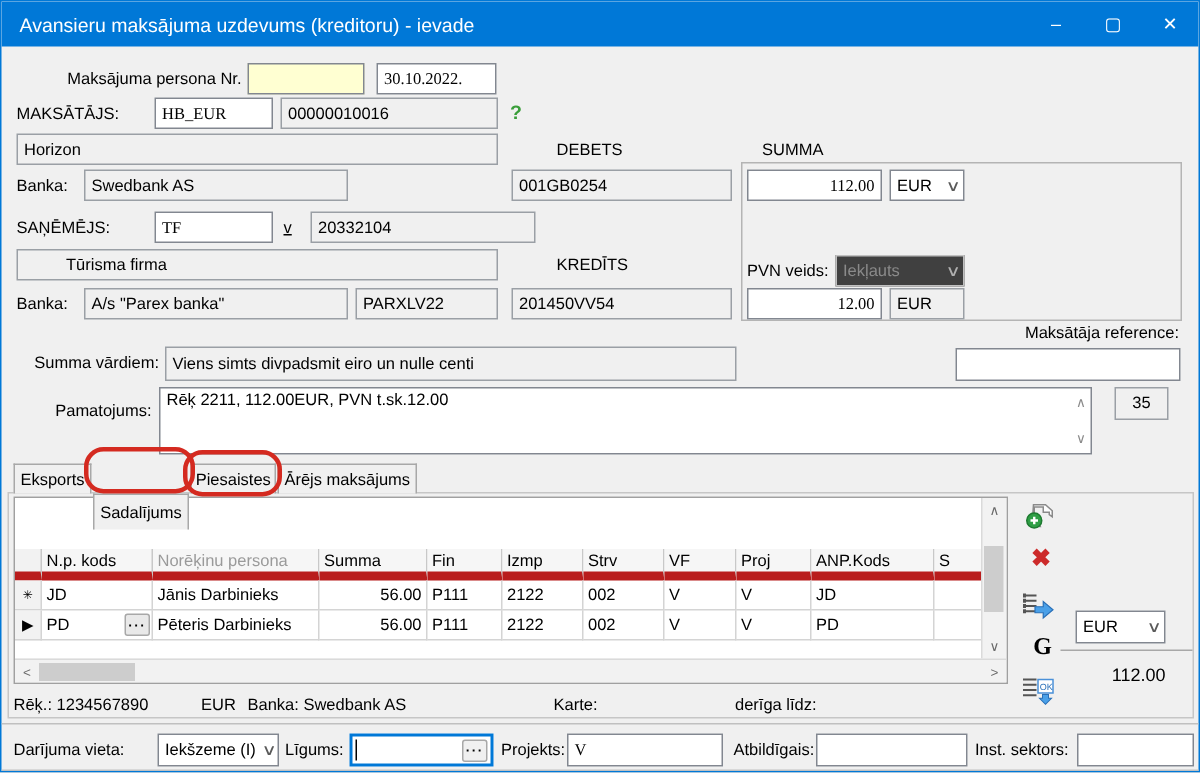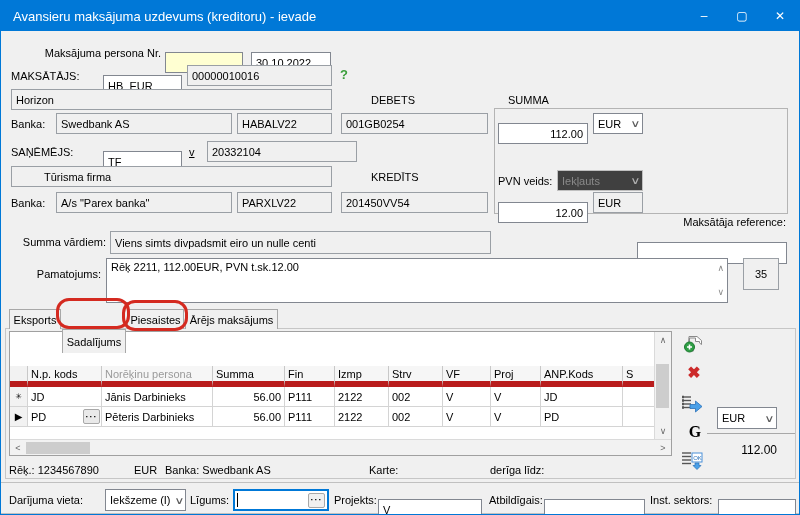--- a/index.html
+++ b/index.html
@@ -18,21 +18,21 @@
   .win-btn { width:38px; height:30px; display:flex; align-items:center; justify-content:center; font-size:12px; color:#fff; cursor:default; }
   .lbl { position:absolute; height:21px; display:flex; align-items:center; white-space:nowrap; }
   .lbl.r { justify-content:flex-end; }
   .fld {
     position:absolute; height:21px; border:1px solid #828790; background:#fff;
     display:flex; align-items:center; padding:0 4px; font-size:11px; white-space:nowrap; overflow:hidden;
   }
   .fld.ro { background:#f0f0f0; border-color:#9a9fa5; }
   .fld.right { justify-content:flex-end; }
   .fld.yellow { background:#ffffd2; }
-  input.fld { font-family:Liberation Sans, sans-serif;margin-top:10px; }
+  input.fld { font-family:Liberation Serif, serif; }
   .chev { margin-left:auto; color:#5a5a5a; font-size:10px; transform:scaleX(1.4); padding-left:4px; }
   .groupbox { position:absolute; border:1px solid #b4b4b4; background:transparent; }
   .link-v { position:absolute; text-decoration:underline; }
   .help-q { position:absolute; color:#3a9e3a; font-weight:bold; font-size:13px; }
   
   .tabpanel { position:absolute; left:4px; top:327px; width:791px; height:151px; border:1px solid #c6c6c6; background:#f0f0f0; }
   .tab { position:absolute; top:308px; height:20px; border:1px solid #a8a8a8; border-bottom:none; background:#f0f0f0;
          display:flex; align-items:center; justify-content:center; z-index:1; }
   .tab.sel { top:304px; height:24px; z-index:3; }
   .annot { position:absolute; border:3px solid #d42a20; border-radius:13px; z-index:5; pointer-events:none; }
@@ -94,21 +94,20 @@
   <div class="lbl" style="left:497px; top:169px;">PVN veids:</div>
   <div class="fld" style="left:556px; top:169px; width:86px; background:#404040; border-color:#c0c0c0; color:#8a8a8a;">
     <span>Iekļauts</span>
     <span class="chev" style="color:#b0b0b0;">∨</span>
   </div>
   <input class="fld right" style="left: 497px; top: 191px; width: 90px; text-align: right;" value="12.00">
   <div class="fld ro" style="left:592px; top:191px; width:50px;">EUR</div>
 
   <div class="lbl" style="left:10px; top:112px;">Banka:</div>
   <div class="fld ro" style="left:55px; top:112px; width:176px;">Swedbank AS</div>
-  <div class="fld ro" style="left:236px; top:112px; width:95px;">HABALV22</div>
   <div class="fld ro" style="left:340px; top:112px; width:147px;">001GB0254</div>
 
   <div class="lbl" style="left:10px; top:140px;">SAŅĒMĒJS:</div>
   <input class="fld" style="left: 102px; top: 140px; width: 79px;" value="TF">
   <div class="link-v lbl" style="left:188px; top:140px;">v</div>
   <div class="fld ro" style="left:206px; top:140px; width:150px;">20332104</div>
 
   <div class="fld ro" style="left:10px; top:165px; width:321px;padding-left:32px;">Tūrisma firma</div>
   <div class="lbl" style="left:370px; top:165px;">KREDĪTS</div>
 
@@ -122,21 +121,21 @@
 
   <div class="lbl r" style="left:10px; top:230px; width:95px;">Summa vārdiem:</div>
   <div class="fld ro" style="left:109px; top:230px; width:381px; height:23px;">Viens simts divpadsmit eiro un nulle centi</div>
 
   <div class="lbl r" style="left:10px; top:262px; width:90px;">Pamatojums:</div>
   <div class="textarea-box" style="left:105px; top:257px; width:622px; height:45px;">
     <span>Rēķ 2211, 112.00EUR, PVN t.sk.12.00</span>
     <span class="ta-arrow" style="top:3px;">∧</span>
     <span class="ta-arrow" style="bottom:3px;">∨</span>
   </div>
-  <div class="fld ro" style="left:742px; top:257px; width:36px; height:32px; justify-content:center;">35</div>
+  <div class="fld ro" style="left:742px; top:257px; width:36px; height:22px; justify-content:center;">35</div>
 
   <div class="tabpanel"></div>
   <div class="tab" style="left:8px; width:52px;">
     <span>Eksports</span>
   </div>
   <div class="tab sel" style="left:61px; width:64px;margin-top:24px;">
     <span>Sadalījums</span>
   </div>
   <div class="tab" style="left:126px; width:57px;">
     <span>Piesaistes</span>

